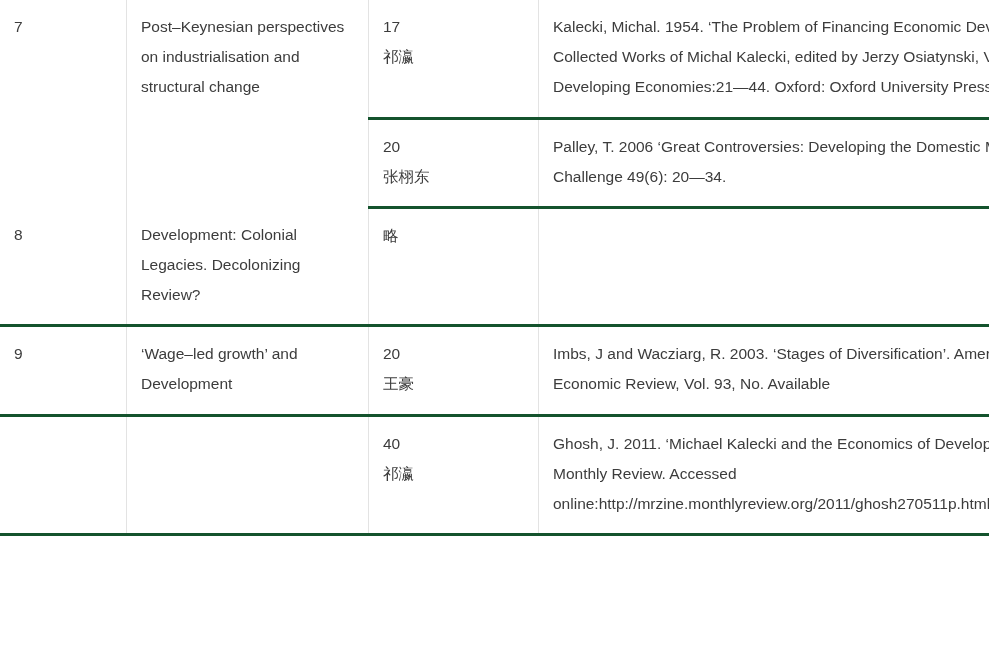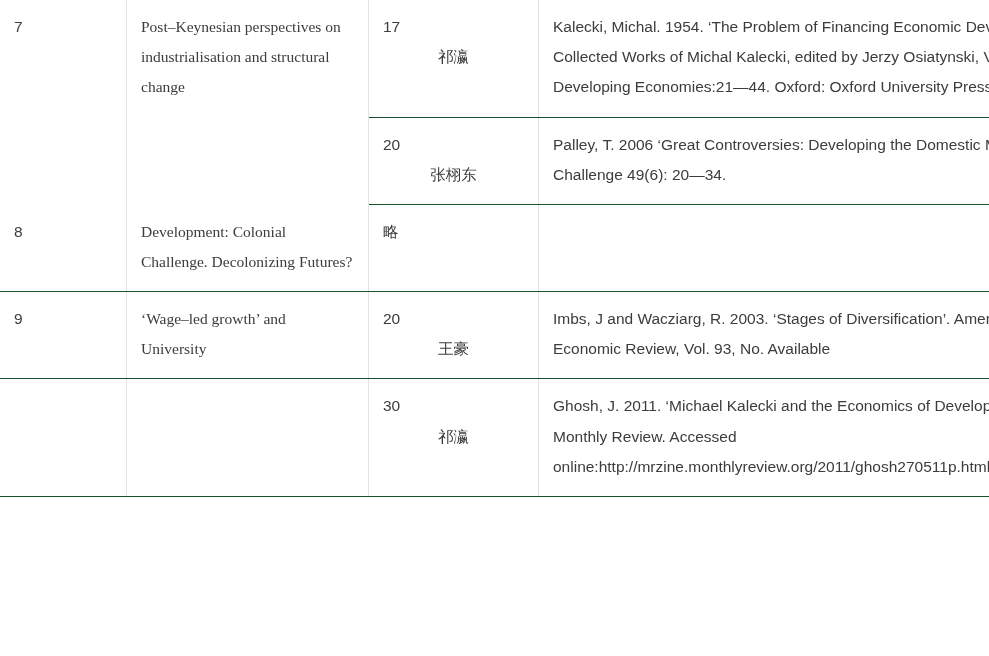--- a/index.html
+++ b/index.html
@@ -18,21 +18,21 @@
     width: 989px;
     border-collapse: collapse;
     table-layout: fixed;
   }
   table.reading-table td {
     vertical-align: top;
     padding: 12px 14px 14px 14px;
     font-size: 15.5px;
     line-height: 1.95;
     color: #3c3c3c;
-    border-bottom: 1px solid #14532d;
+    border-bottom: 3px solid #14532d;
     word-wrap: break-word;
     overflow-wrap: break-word;
   }
   td.col-num {
     width: 98px;
     border-right: 1px solid #e3e3e3;
   }
   td.col-topic {
     width: 213px;
     border-right: 1px solid #e3e3e3;
@@ -45,25 +45,23 @@
     width: 537px;
   }
   .no-bottom-border {
     border-bottom: none !important;
   }
   .reader-id {
     display: block;
   }
   .reader-name {
     display: block;
-    text-align: center;
   }
   .topic-text {
     display: block;
-    font-family: Liberation Serif, serif;
   }
   .ref-text {
     display: block;
   }
   .cell-empty {
     min-height: 10px;
   }
 </style>
 </head>
 <body>
@@ -95,56 +93,56 @@
       <td class="col-ref">
         <span class="ref-text">Palley, T. 2006 ‘Great Controversies: Developing the Domestic Market’, Challenge 49(6): 20—34.</span>
       </td>
     </tr>
 
     <tr>
       <td class="col-num">
         <span>8</span>
       </td>
       <td class="col-topic">
-        <span class="topic-text">Development: Colonial Challenge. Decolonizing Futures?</span>
+        <span class="topic-text">Development: Colonial Legacies. Decolonizing Review?</span>
       </td>
       <td class="col-reader">
         <span class="reader-id">略</span>
         <span class="reader-name"></span>
       </td>
       <td class="col-ref">
         <span class="ref-text"></span>
       </td>
     </tr>
 
     <tr>
       <td class="col-num">
         <span>9</span>
       </td>
       <td class="col-topic">
-        <span class="topic-text">‘Wage–led growth’ and University</span>
+        <span class="topic-text">‘Wage–led growth’ and Development</span>
       </td>
       <td class="col-reader">
         <span class="reader-id">20</span>
         <span class="reader-name">王豪</span>
       </td>
       <td class="col-ref">
         <span class="ref-text">Imbs, J and Wacziarg, R. 2003. ‘Stages of Diversification’. American Economic Review, Vol. 93, No. Available</span>
       </td>
     </tr>
 
     <tr>
       <td class="col-num">
         <span class="cell-empty"></span>
       </td>
       <td class="col-topic">
         <span class="cell-empty"></span>
       </td>
       <td class="col-reader">
-        <span class="reader-id">30</span>
+        <span class="reader-id">40</span>
         <span class="reader-name">祁瀛</span>
       </td>
       <td class="col-ref">
         <span class="ref-text">Ghosh, J. 2011. ‘Michael Kalecki and the Economics of Development’. Monthly Review. Accessed online:http://mrzine.monthlyreview.org/2011/ghosh270511p.html</span>
       </td>
     </tr>
 
   </tbody>
 </table>
 

